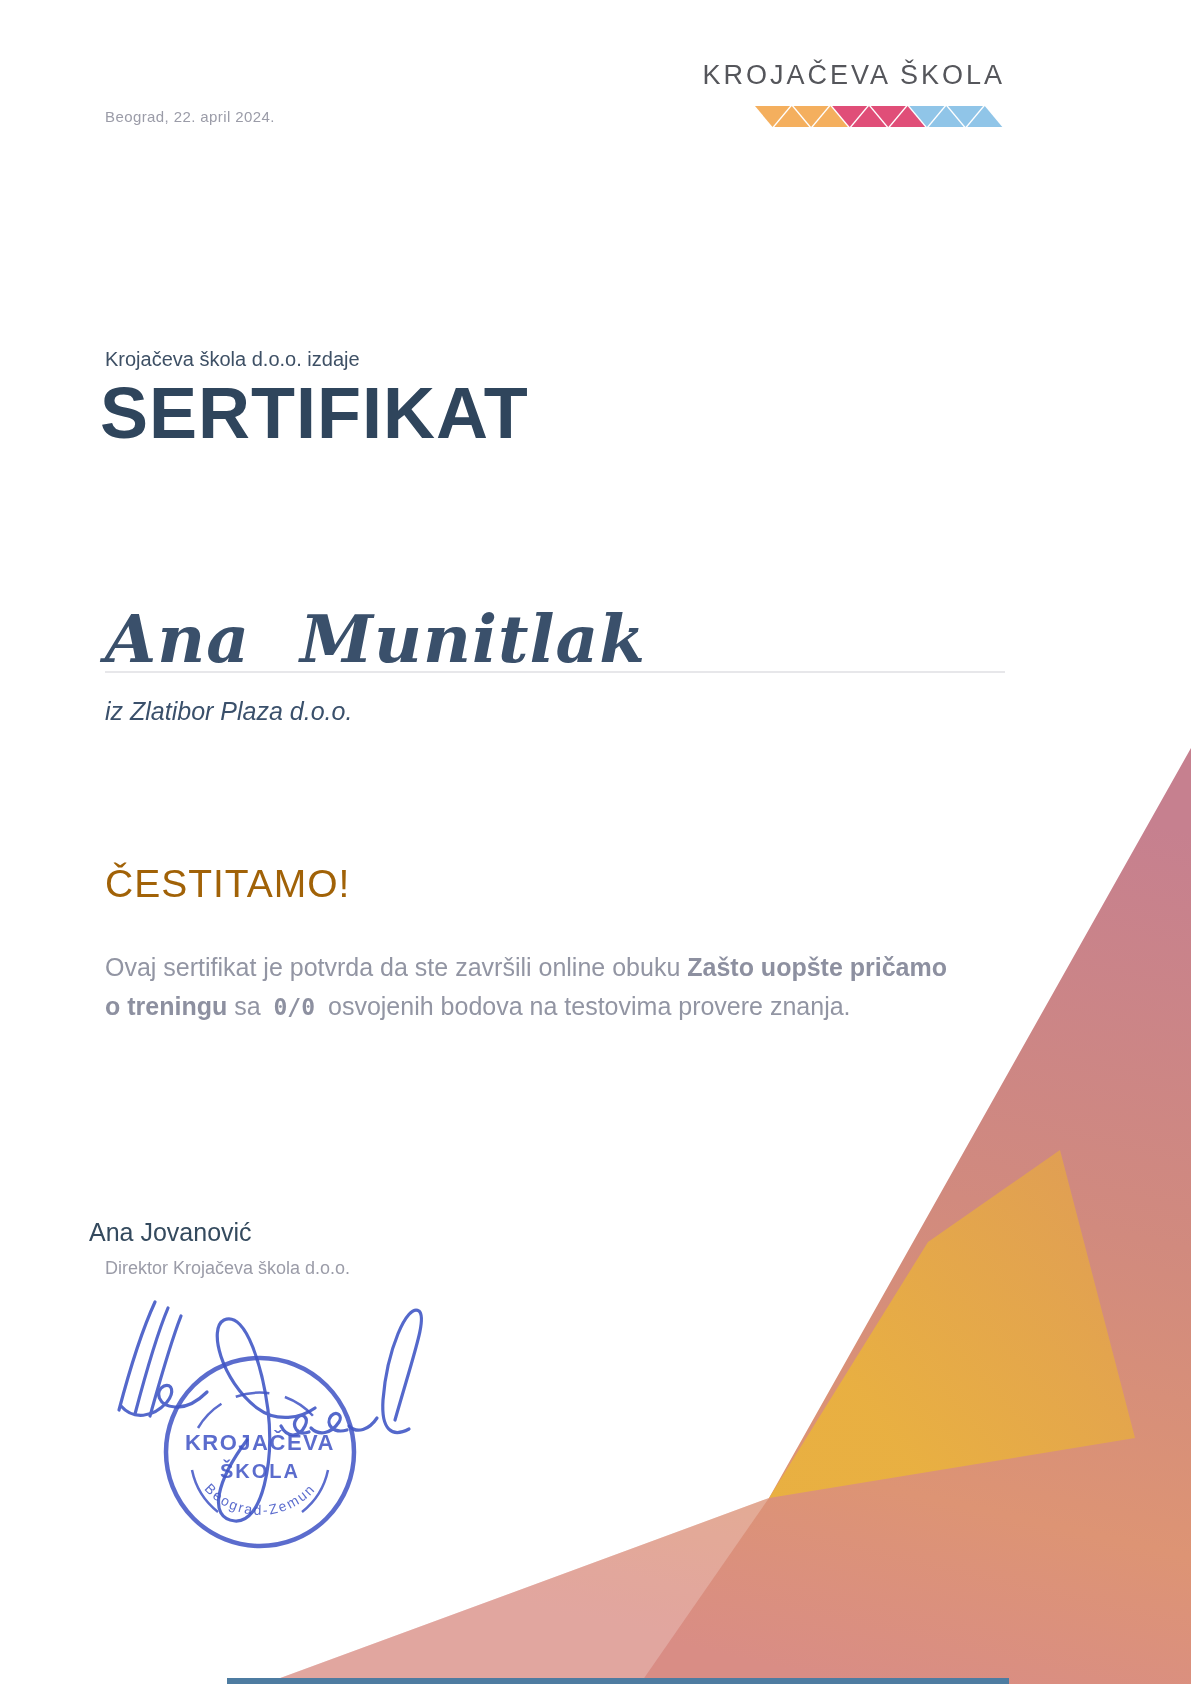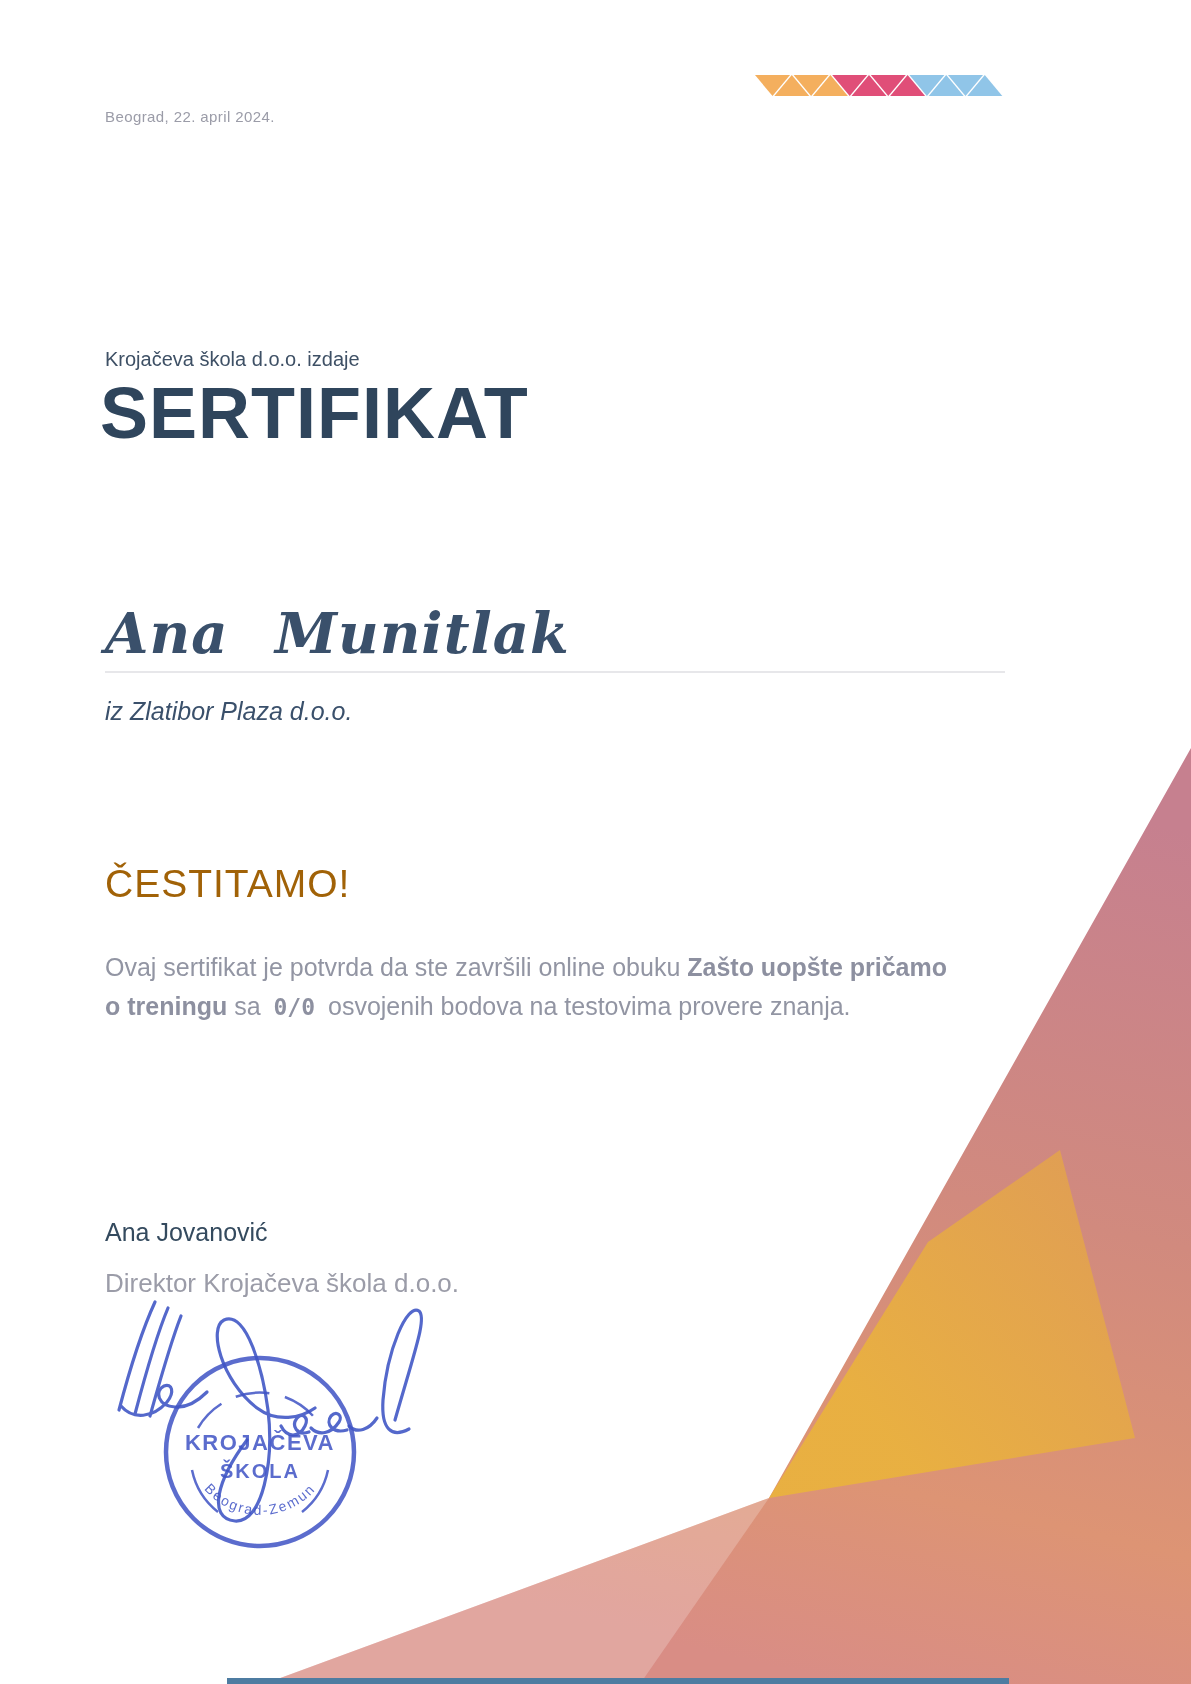--- a/index.html
+++ b/index.html
@@ -17,38 +17,38 @@
   .logo-band{margin-top:14px;margin-left:auto;width:250px;height:23px;display:block;}
 
   
   .issuer-line{left:105px;top:348px;font-size:20px;color:#3E5065;}
   .cert-title{left:100px;top:372px;font-size:72px;font-weight:900;color:#2F455C;letter-spacing:1px;}
 
   
   .recipient-name{
     left:105px;top:600px;
     font-family:"DejaVu Serif", serif;font-style:italic;font-weight:bold;
-    font-size:56px;color:#3A506B;word-spacing:26px;letter-spacing:1px;
+    font-size:66px;color:#3A506B;word-spacing:26px;letter-spacing:1px;
     white-space:nowrap;
   }
   .name-underline{left:105px;top:671px;width:900px;height:2px;background:#E7E7EA;}
   .company-line{left:105px;top:697px;font-size:25px;font-style:italic;font-weight:normal;color:#3A506B;}
 
   
   .congrats-heading{left:105px;top:862px;font-size:39px;color:#a16207;font-weight:500;letter-spacing:1px;}
   .congrats-body{
     left:105px;top:948px;width:848px;
     font-size:25px;line-height:39px;color:#9295A3;
   }
   .congrats-body b{color:#8D90A0;}
   .score{font-family:"DejaVu Sans Mono", monospace;font-weight:bold;padding:0 6px;font-size:23px;text-align:center;}
 
   
-  .signer-name{left:105px;top:1218px;font-size:25px;color:#344A5E;font-weight:500;}
-  .signer-title{left:105px;top:1258px;font-size:26px;color:#9B9CA8;margin-top:10px;}
+  .signer-name{left:89px;top:1218px;font-size:25px;color:#344A5E;font-weight:500;}
+  .signer-title{left:105px;top:1258px;font-size:18px;color:#9B9CA8;}
 
   
   .signature-svg{left:95px;top:1288px;}
   .stamp-svg{left:158px;top:1346px;opacity:.85;}
 
   
   .deco-svg{left:0;top:0;pointer-events:none;}
 
   
   .footer-bar{left:227px;top:1678px;width:782px;height:6px;background:#4E7CA1;}
@@ -70,20 +70,21 @@
     </linearGradient>
   </defs>
   <path d="M1191,748 L769,1498 L264,1684 L1191,1684 Z" fill="url(#gMain)"></path>
   <path d="M928,1242 L769,1498 L1135,1438 L1060,1150 Z" fill="url(#gYellow)" opacity="0.9"></path>
   <path d="M769,1498 L264,1684 L640,1684 Z" fill="#ffffff" opacity="0.22"></path>
 </svg>
 
 <div class="abs date-line">Beograd, 22. april 2024.</div>
 
 <div class="abs logo">
+  <div class="logo-text">KROJAČEVA ŠKOLA</div>
   <svg class="logo-band" id="logo-band" width="250" height="23" viewBox="0 0 250 23">
       <polygon points="0,1 35,1 17.5,22" fill="#F4AF5E"></polygon>
       <polygon points="19.3,22 54.3,22 36.8,1" fill="#F4AF5E"></polygon>
       <polygon points="38.6,1 73.6,1 56.1,22" fill="#F4AF5E"></polygon>
       <polygon points="57.900000000000006,22 92.9,22 75.4,1" fill="#F4AF5E"></polygon>
       <polygon points="77.2,1 112.2,1 94.7,22" fill="#E04E78"></polygon>
       <polygon points="96.5,22 131.5,22 114,1" fill="#E04E78"></polygon>
       <polygon points="115.80000000000001,1 150.8,1 133.3,22" fill="#E04E78"></polygon>
       <polygon points="135.1,22 170.1,22 152.6,1" fill="#E04E78"></polygon>
       <polygon points="154.4,1 189.4,1 171.9,22" fill="#90C5E8"></polygon>

